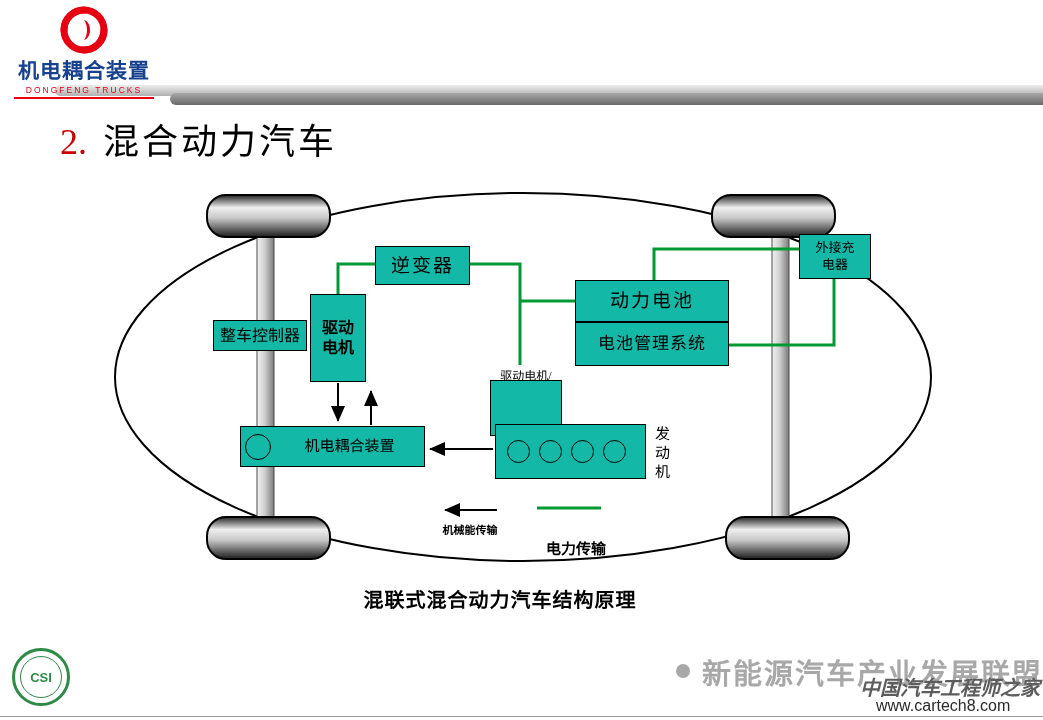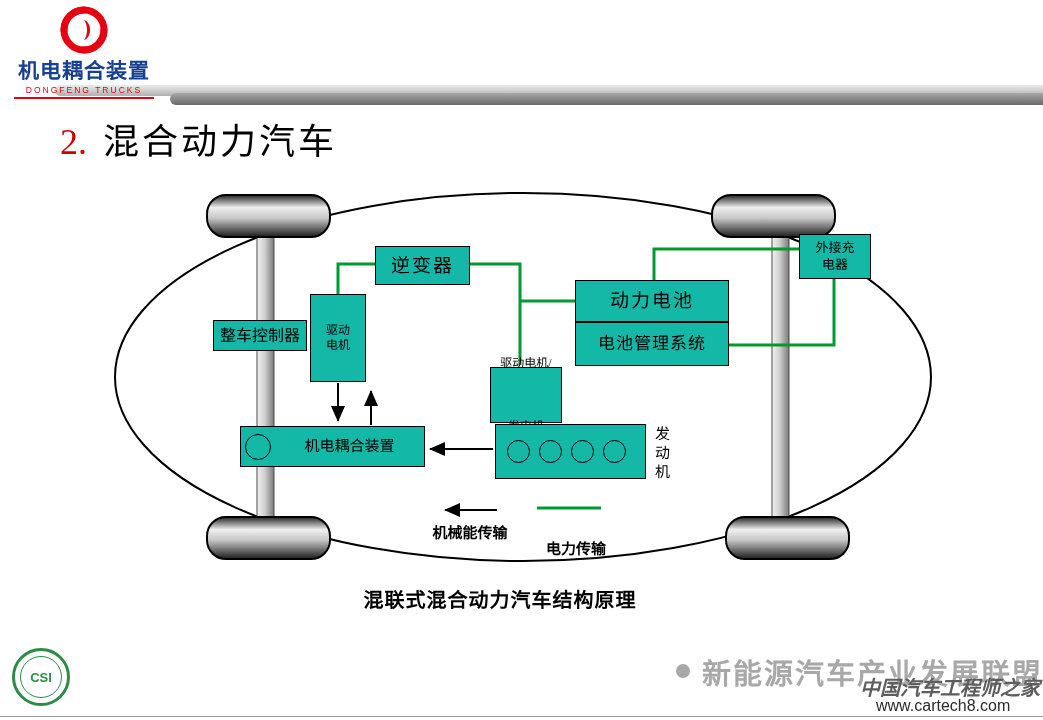--- a/index.html
+++ b/index.html
@@ -35,34 +35,34 @@
   .m-line { stroke:var(--mechanical-line,#000); stroke-width:2; fill:none; }
 
   .comp { position:absolute; background:#14b8a6; border:1.5px solid #000; box-sizing:border-box;
           display:flex; flex-direction:column; align-items:center; justify-content:center;
           text-align:center; line-height:1.25; }
   .inverter   { left:375px; top:246px; width:95px;  height:39px; font-size:19px; letter-spacing:2px; }
   .charger    { left:799px; top:234px; width:72px;  height:45px; font-size:13px; }
   .battery    { left:575px; top:280px; width:154px; height:42px; font-size:19px; letter-spacing:2px; }
   .bms        { left:575px; top:322px; width:154px; height:44px; font-size:17px; letter-spacing:1px; }
   .controller { left:213px; top:320px; width:94px;  height:31px; font-size:16px; }
-  .drive-motor{ left:310px; top:294px; width:56px;  height:88px; font-size:12px; }
-  .motor-gen  { left:490px; top:367px; width:72px;  height:56px; font-size:12px;gap:48px; }
+  .drive-motor{ left:310px; top:294px; width:56px;  height:88px; font-size:16px;font-weight:bold; }
+  .motor-gen  { left:490px; top:380px; width:72px;  height:56px; font-size:12px;gap:48px; }
   .coupling   { left:240px; top:426px; width:185px; height:41px; font-size:15px;
                 flex-direction:row; justify-content:flex-start; padding-left:4px; gap:12px; }
   .coupling-circle { width:26px; height:26px; border:1.5px solid #000; border-radius:50%; flex:0 0 auto; box-sizing:border-box; }
   .coupling-label  { flex:1; text-align:center; padding-right:8px; }
   .engine     { left:495px; top:424px; width:151px; height:55px;
                 flex-direction:row; justify-content:flex-start; gap:9px; padding-left:11px; }
   .cyl { width:23px; height:23px; border:1.5px solid #000; border-radius:50%; box-sizing:border-box; }
   .engine-label { position:absolute; left:650px; top:426px; width:22px; height:70px;
                   writing-mode:vertical-rl; text-orientation:upright; font-size:15px; letter-spacing:4px; }
 
   .legend-mech { position:absolute; left:420px; top:521px; width:100px; text-align:center;
-                 font-size:15px; font-weight:bold; }
+                 font-size:11px; font-weight:bold; }
   .legend-elec { position:absolute; left:533px; top:521px; width:86px; text-align:center;
                  font-size:15px; font-weight:bold;margin-top:16px; }
 
   .caption { position:absolute; left:300px; top:584px; width:400px; text-align:center;
              font-size:20px; font-weight:bold; letter-spacing:1px; }
 
   
   .seal { position:absolute; left:12px; top:648px; width:58px; height:58px;
           border:3px solid var(--seal-green,#2e8b46); border-radius:50%;
           display:flex; align-items:center; justify-content:center; box-sizing:border-box; }

